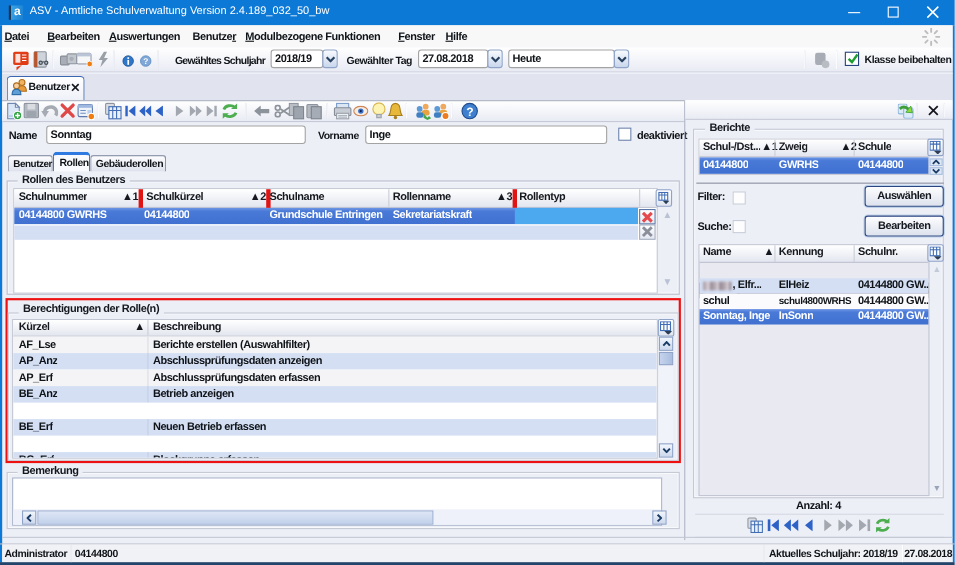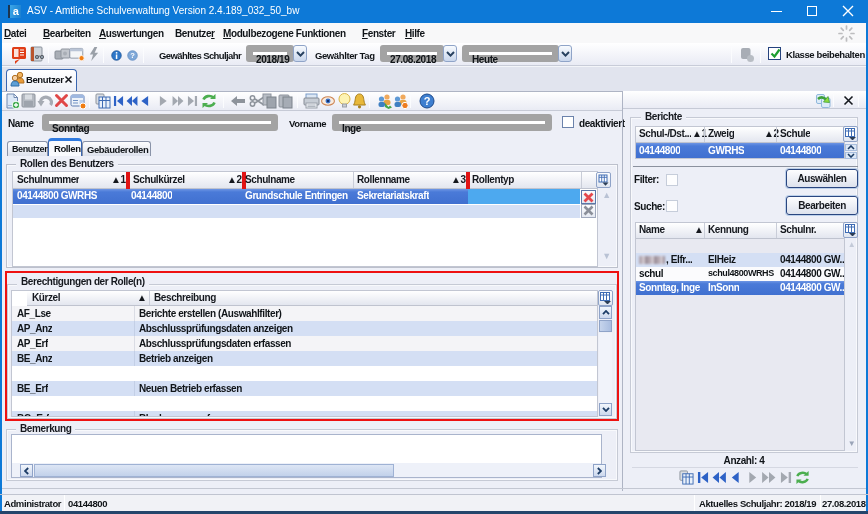--- a/index.html
+++ b/index.html
@@ -1,20 +1,20 @@
 <!DOCTYPE html>
 <html><head><meta charset="utf-8">
 <style>
 *{margin:0;padding:0;box-sizing:border-box}
 html,body{width:868px;height:514px;overflow:hidden}
 body{position:relative;font-family:"Liberation Sans",sans-serif;font-size:10px;font-weight:bold;letter-spacing:-0.4px;color:#101418;background:#edeff7}
 .a{position:absolute;white-space:nowrap}
 .tb{background:linear-gradient(#ffffff,#e9ebf4)}
 .sep{width:1px;background:#c3c7d4;border-right:1px solid #fbfcfe}
-.fld{background:#fff;border:7px solid #a3a3a3;border-radius:3px;padding:1px 3px;line-height:13px}
+.fld{background:#fff;border:1px solid #a3a3a3;border-radius:3px;padding:1px 3px;line-height:13px}
 .cbtn{background:linear-gradient(#f8fbfe,#c9d6ec);border:1px solid #8fa4c8;border-radius:3px;text-align:center}
 .grp{border:1px solid #bcc0cc;box-shadow:inset 0 0 0 1px #f8f9fc}
 .glab{background:#edeff7;padding:0 4px;color:#15181e}
 .thead{background:linear-gradient(#ffffff,#e3e6ef);border-bottom:1px solid #bfc3cf;color:#15181e}
 .hline{position:absolute;top:0;bottom:0;width:1px;background:#c9cdd8}
 .rowsel{background:linear-gradient(#6e96e4 0%,#4a7ad8 20%,#4070d0 100%);color:#fff}
 .rowblue{background:#d4dff4}
 .rowwhite{background:#f4f4f7}
 .sbtn{background:linear-gradient(#f2f6fc,#ccd8ed);border:1px solid #8fa3c8;color:#1d3c78;text-align:center}
 .btn{background:linear-gradient(#fdfdfe,#dde2ed);border:1px solid #2a4680;border-radius:3px;box-shadow:0 0 0 1px #bcd0ea;color:#15181e;text-align:center}
@@ -311,21 +311,21 @@
 <path d="M1,3.3 h8 M3.7,1 v7 M6.3,1 v7" stroke="#3f6cb4" stroke-width="0.9"></path>
 <path d="M4.5,8.5 h6 l-3,3.2 Z" fill="#2c3e56"></path>
   </svg>
 <div class="a" style="left:600px;top:190px;width:13px;height:12px;color:#b9c2d4;font-size:9px;text-align:center">▲</div>
 <div class="a" style="left:600px;top:251px;width:13px;height:12px;color:#b9c2d4;font-size:9px;text-align:center">▼</div>
 
 <div class="a" style="left:5px;top:271px;width:614px;height:150px;border:2px solid #ee1111"></div>
 <div class="a grp" style="left:7px;top:284px;width:610px;height:135px;border-color:#c6cad5"></div>
 <div class="a glab" style="left:17px;top:276px">Berechtigungen der Rolle(n)</div>
 <div class="a" style="left:11px;top:290px;width:587px;height:127px;background:#fff;border:1px solid #c2c6d2;overflow:hidden">
-  <div class="thead" style="position:absolute;left:15px;top:0;width:585px;height:15px">
+  <div class="thead" style="position:absolute;left:0;top:0;width:585px;height:15px">
     <span class="cell" style="left:5px;top:1px">Kürzel</span>
     <span class="cell" style="left:110px;top:1px">▲</span>
     <span class="hline" style="left:122px"></span>
     <span class="cell" style="left:127px;top:1px">Beschreibung</span>
   </div>
   <div class="rowwhite cell" style="left:0;top:15px;width:585px;height:15px">
       <span class="cell" style="left:5px;top:2px">AF_Lse</span>
       <span class="cell" style="left:127px;top:2px">Berichte erstellen (Auswahlfilter)</span>
       <span class="hline" style="left:122px;background:#dadce4"></span>
     </div>

